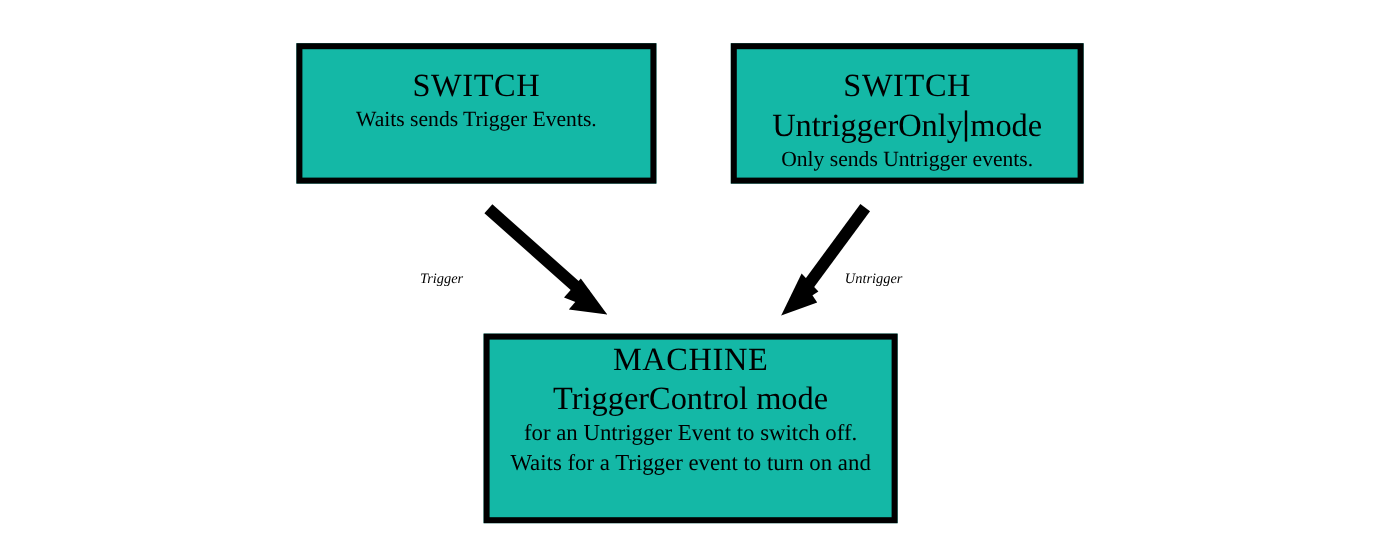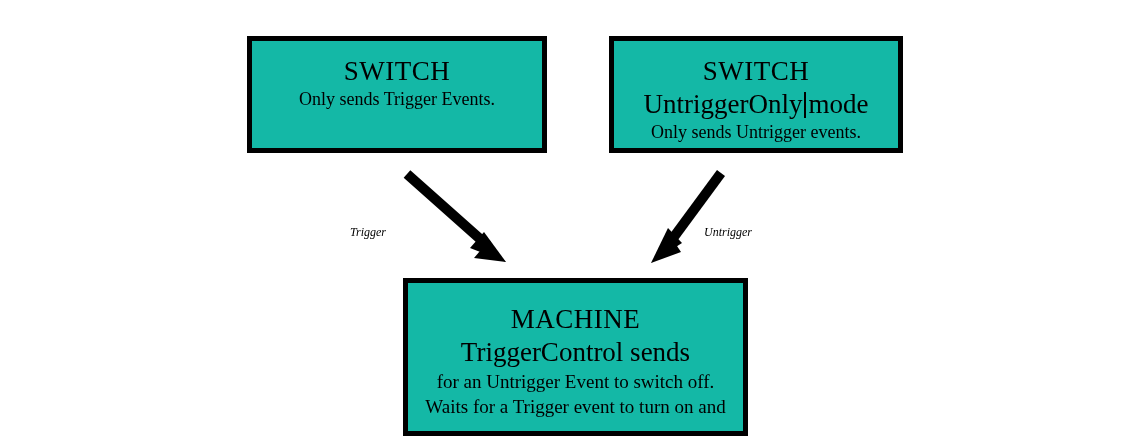--- a/index.html
+++ b/index.html
@@ -67,21 +67,20 @@
     width: 294px;
     height: 117px;
     padding-top: 14px;
   }
   
   #box-machine-trigger-control {
     left: 403px;
     top: 278px;
     width: 345px;
     height: 158px;
-    padding-top: 20px;
   }
   
   .caret {
     display: inline-block;
     width: 2px;
     height: 26px;
     background: #000000;
     vertical-align: -5px;
     margin: 0 2px;
   }
@@ -124,32 +123,32 @@
 
     <g>
       <line x1="721" y1="173" x2="668" y2="245" stroke="#000000" stroke-width="10" stroke-linecap="butt"></line>
       <polygon points="651,263 668,228 682,243" fill="#000000"></polygon>
       <polygon points="651,263 673,240 681,252" fill="#000000"></polygon>
     </g>
   </svg>
 
   <div class="node-box" id="box-switch-trigger-toggle">
     <div class="node-title">SWITCH</div>
-    <div class="node-desc">Only sends Trigger Events.</div>
+    <div class="node-desc">Waits sends Trigger Events.</div>
   </div>
 
   <div class="node-box" id="box-switch-untrigger-only">
     <div class="node-title">SWITCH</div>
     <div class="node-mode"><span>UntriggerOnly</span><span class="caret"></span><span>mode</span></div>
     <div class="node-desc">Only sends Untrigger events.</div>
   </div>
 
   <div class="node-box" id="box-machine-trigger-control">
     <div class="node-title">MACHINE</div>
-    <div class="node-mode">TriggerControl sends</div>
+    <div class="node-mode">TriggerControl mode</div>
     <div class="node-desc two-line">for an Untrigger Event to switch off.</div>
     <div class="node-desc two-line">Waits for a Trigger event to turn on and</div>
   </div>
 
   <div class="edge-label" id="edge-label-trigger">Trigger</div>
   <div class="edge-label" id="edge-label-untrigger">Untrigger</div>
 
 </div>
 
 </body></html>

